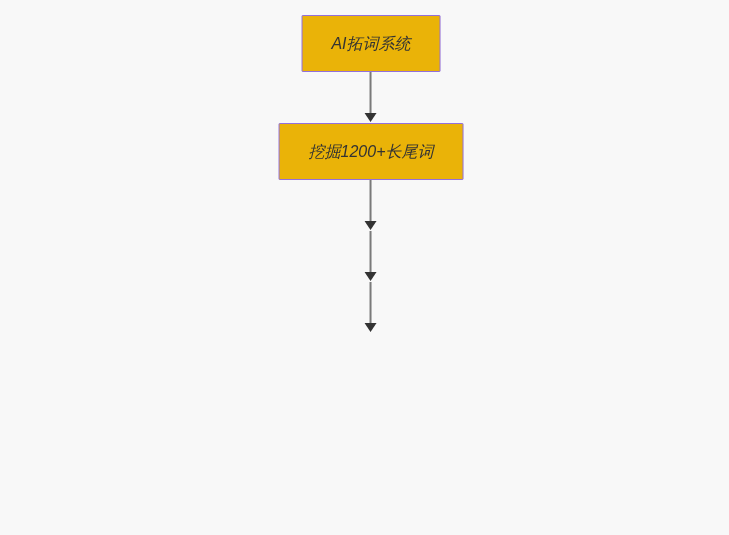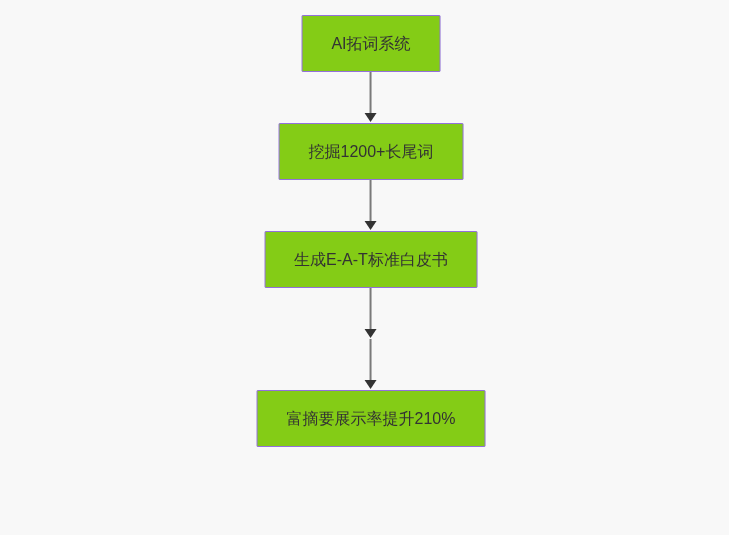--- a/index.html
+++ b/index.html
@@ -27,27 +27,28 @@
     flex-direction: column;
     align-items: center;
   }
   .flow-node {
     box-sizing: border-box;
     height: 57px;
     padding: 0 29px;
     display: flex;
     align-items: center;
     justify-content: center;
-    background: #84cc16;
+    background: #eab308;
     border: 1px solid #9370DB;
     border-radius: 1px;
     color: #333333;
     font-size: 16px;
     white-space: nowrap;
     line-height: 1;
+    font-style: italic;
   }
   .flow-arrow {
     position: relative;
     width: 14px;
     height: 51px;
   }
   .flow-arrow .line {
     position: absolute;
     left: 50%;
     transform: translateX(-50%);
@@ -85,33 +86,27 @@
 
     <div class="flow-node">
       <span>挖掘1200+长尾词</span>
     </div>
 
     <div class="flow-arrow">
       <div class="line"></div>
       <div class="head"></div>
     </div>
 
-    <div class="flow-node">
-      <span>生成E-A-T标准白皮书</span>
-    </div>
 
     <div class="flow-arrow">
       <div class="line"></div>
       <div class="head"></div>
     </div>
 
 
     <div class="flow-arrow">
       <div class="line"></div>
       <div class="head"></div>
     </div>
 
-    <div class="flow-node">
-      <span>富摘要展示率提升210%</span>
-    </div>
 
   </div>
 </div>
 
 </body></html>

